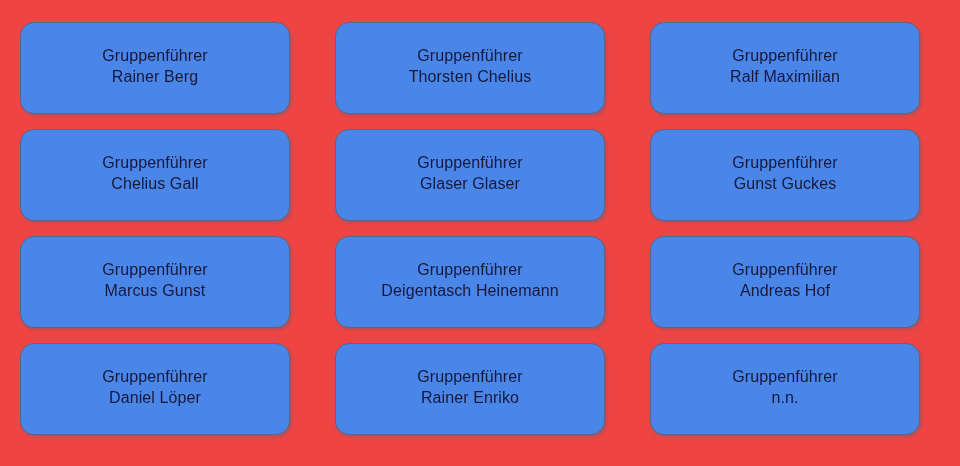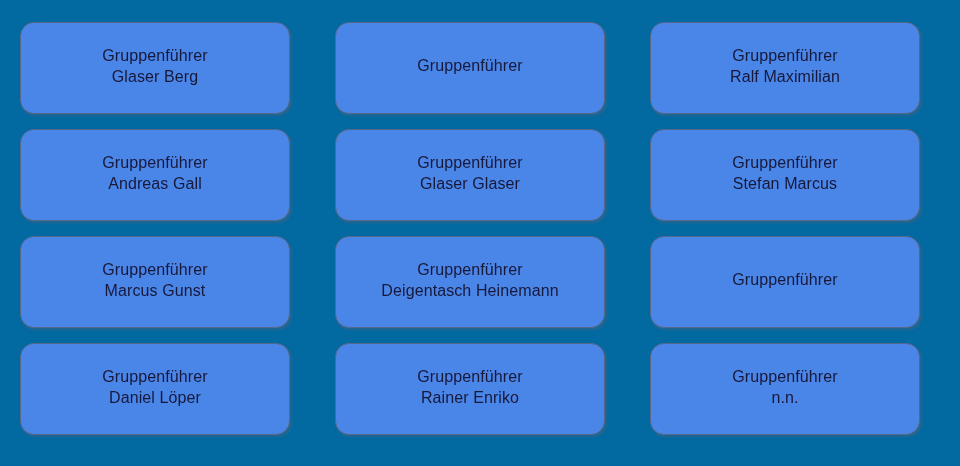--- a/index.html
+++ b/index.html
@@ -10,21 +10,21 @@
     width: 960px;
     height: 466px;
     background: #ffffff;
     font-family: "Liberation Sans", sans-serif;
     overflow: hidden;
   }
   #org-chart {
     position: relative;
     width: 960px;
     height: 466px;
-    background: #0369a1;
+    background: #ef4444;
   }
   .grid {
     position: absolute;
     left: 20px;
     top: 22px;
     width: 900px;
     height: 424px;
     display: grid;
     grid-template-columns: 270px 270px 270px;
     grid-template-rows: 92px 92px 92px 92px;
@@ -60,59 +60,61 @@
   }
 </style>
 </head>
 <body>
 
 <div id="org-chart">
   <div class="grid">
 
     <div class="node-box">
       <span class="node-role">Gruppenführer</span>
-      <span class="node-name">Glaser Berg</span>
+      <span class="node-name">Rainer Berg</span>
     </div>
 
     <div class="node-box">
       <span class="node-role">Gruppenführer</span>
+      <span class="node-name">Thorsten Chelius</span>
     </div>
 
     <div class="node-box">
       <span class="node-role">Gruppenführer</span>
       <span class="node-name">Ralf Maximilian</span>
     </div>
 
     <div class="node-box">
       <span class="node-role">Gruppenführer</span>
-      <span class="node-name">Andreas Gall</span>
+      <span class="node-name">Chelius Gall</span>
     </div>
 
     <div class="node-box">
       <span class="node-role">Gruppenführer</span>
       <span class="node-name">Glaser Glaser</span>
     </div>
 
     <div class="node-box">
       <span class="node-role">Gruppenführer</span>
-      <span class="node-name">Stefan Marcus</span>
+      <span class="node-name">Gunst Guckes</span>
     </div>
 
     <div class="node-box">
       <span class="node-role">Gruppenführer</span>
       <span class="node-name">Marcus Gunst</span>
     </div>
 
     <div class="node-box">
       <span class="node-role">Gruppenführer</span>
       <span class="node-name">Deigentasch Heinemann</span>
     </div>
 
     <div class="node-box">
       <span class="node-role">Gruppenführer</span>
+      <span class="node-name">Andreas Hof</span>
     </div>
 
     <div class="node-box">
       <span class="node-role">Gruppenführer</span>
       <span class="node-name">Daniel Löper</span>
     </div>
 
     <div class="node-box">
       <span class="node-role">Gruppenführer</span>
       <span class="node-name">Rainer Enriko</span>

